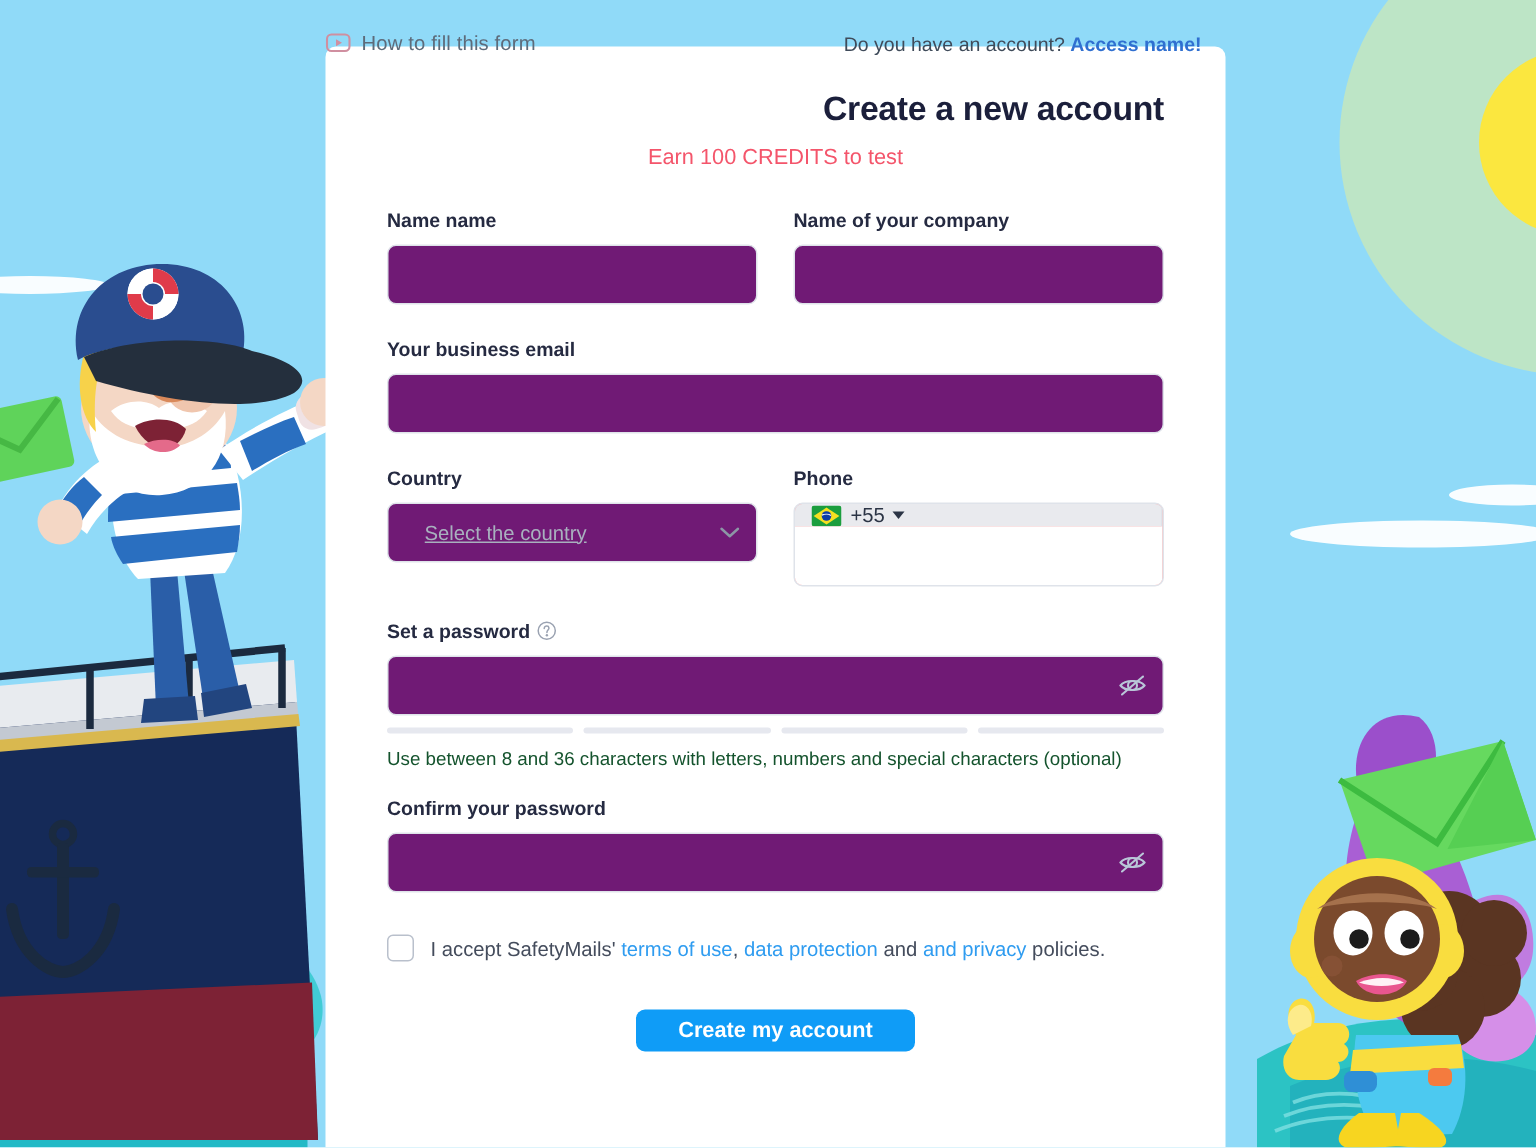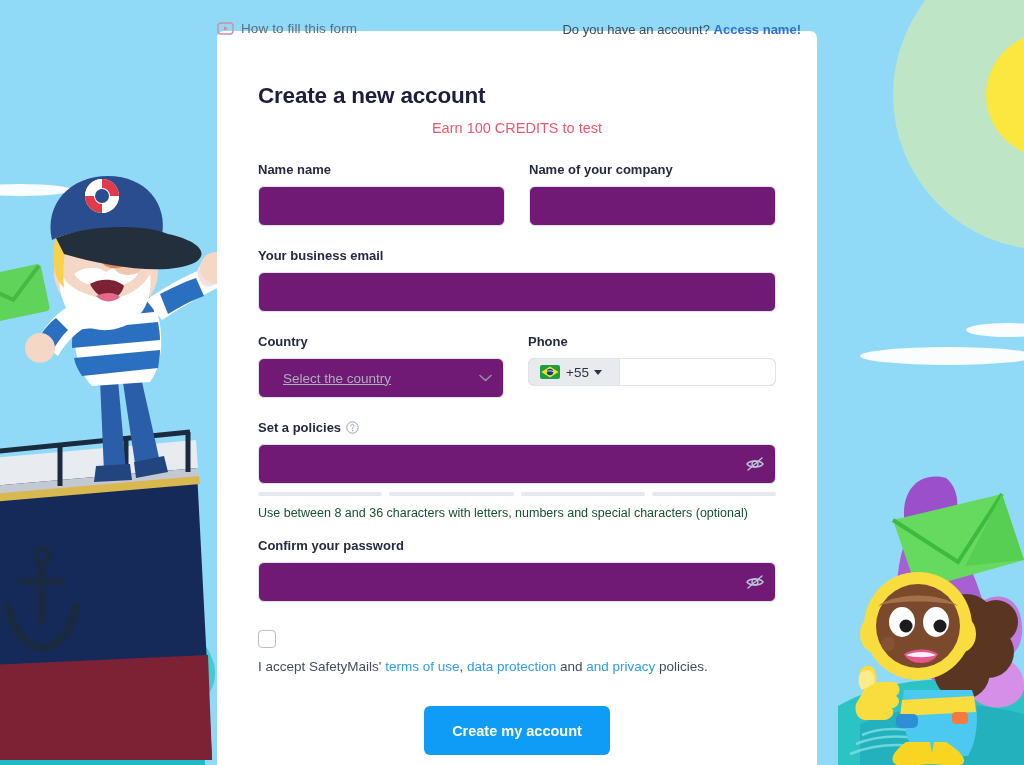--- a/index.html
+++ b/index.html
@@ -69,22 +69,22 @@
     top: 31px;
     width: 600px;
     height: 734px;
     background: #ffffff;
     border-radius: 7px 7px 0 0;
     z-index: 4;
     padding: 0 41px;
   }
 
   .title {
-    text-align: left;
-    margin-top: 52px;
+    text-align: right;
+    margin-top: 29px;
     font-size: 22.5px;
     font-weight: bold;
     color: #1b1f3b;
     letter-spacing: -.2px;
   }
   .subtitle {
     text-align: center;
     margin-top: 11px;
     font-size: 14.5px;
     color: #f4556b;
@@ -132,25 +132,26 @@
     right: 12px; top: 50%;
     transform: translateY(-50%);
     width: 13px; height: 8px;
     pointer-events: none;
   }
 
   
   .phone-group {
     display: flex;
     width: 100%;
-    height: 28px;
+    height: 56px;
     border: 1px solid #dfe3ea;
     border-radius: 6px;
     overflow: hidden;
     background: #fca5a5;
+    flex-direction: column;
   }
   .phone-prefix {
     display: flex;
     align-items: center;
     gap: 6px;
     background: #e9eaee;
     border-right: 1px solid #dfe3ea;
     padding: 0 11px;
     cursor: pointer;
     min-width: 91px;
@@ -200,23 +201,23 @@
 
   .hint {
     margin-top: 10px;
     font-size: 12.5px;
     color: #14532d;
   }
 
   
   .terms {
     display: flex;
+    align-items: center;
     gap: 11px;
     margin-top: 28px;
-    flex-direction: column;
   }
   .checkbox {
     width: 18px; height: 18px;
     border: 1.5px solid #b9c0cc;
     border-radius: 4px;
     background: #fff;
     flex: 0 0 auto;
     cursor: pointer;
   }
   .terms-text {
@@ -236,21 +237,21 @@
     margin-top: 32px;
   }
   .submit-btn {
     background: #0f9cf7;
     color: #fff;
     border: none;
     border-radius: 6px;
     font-size: 14.5px;
     font-weight: bold;
     padding: 0 28px;
-    height: 49px;
+    height: 28px;
     cursor: pointer;
     font-family: "Liberation Sans", sans-serif;
   }
 
   .gap-22 { height: 22px; }
   .gap-18 { height: 18px; }
 </style>
 </head>
 <body>
 
@@ -500,21 +501,21 @@
             </div>
             <input class="phone-input" type="tel" placeholder="" style="">
           </div>
         </div>
       </div>
 
       <div class="gap-22"></div>
 
       <div class="field full">
         <div class="label">
-          <span>Set a policies</span>
+          <span>Set a password</span>
           <svg class="help-icon" viewBox="0 0 13 13">
             <circle cx="6.5" cy="6.5" r="5.7" fill="none" stroke="#9aa2b1" stroke-width="1"></circle>
             <path d="M4.8 5 C 4.9 3.7, 6 3.2, 6.8 3.4 C 7.9 3.6, 8.3 4.8, 7.6 5.6 C 7 6.3, 6.6 6.5, 6.6 7.6" fill="none" stroke="#9aa2b1" stroke-width="1" stroke-linecap="round"></path>
             <circle cx="6.6" cy="9.5" r="0.8" fill="#9aa2b1"></circle>
           </svg>
         </div>
         <div class="pw-wrap">
           <input class="input" type="password" placeholder="" style="">
           <button class="eye-btn">
             <svg viewBox="0 0 20 18">

